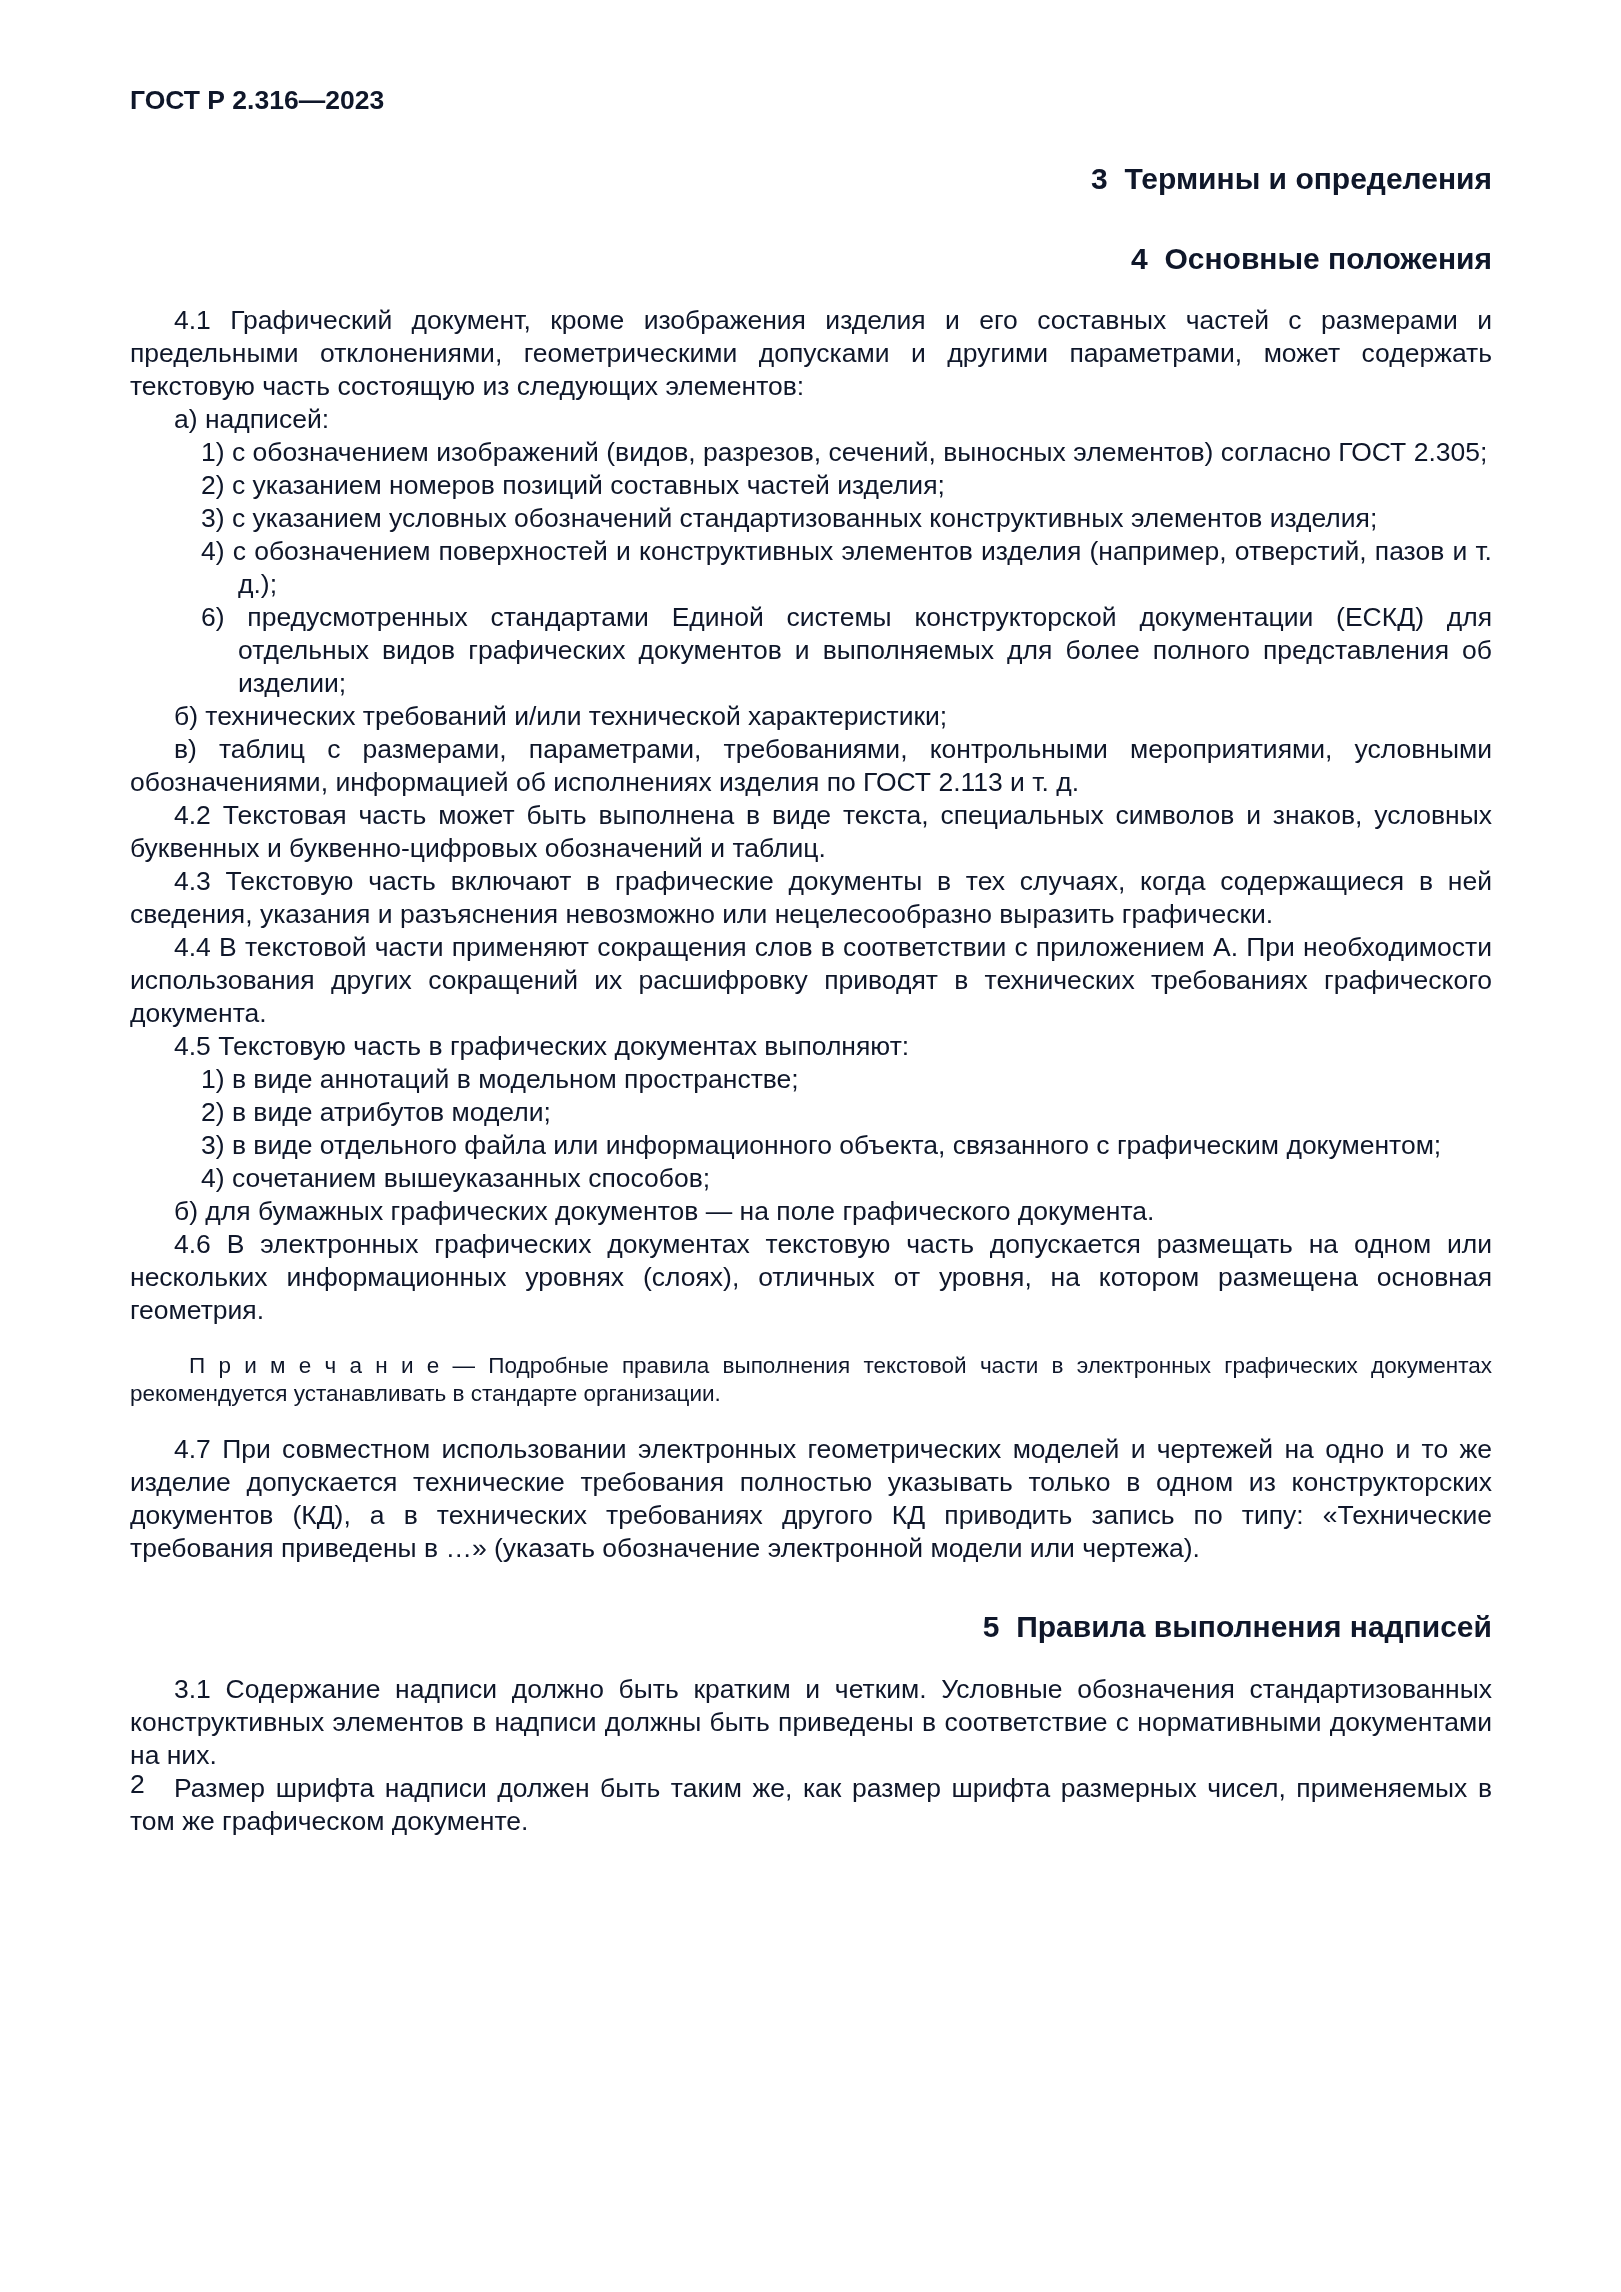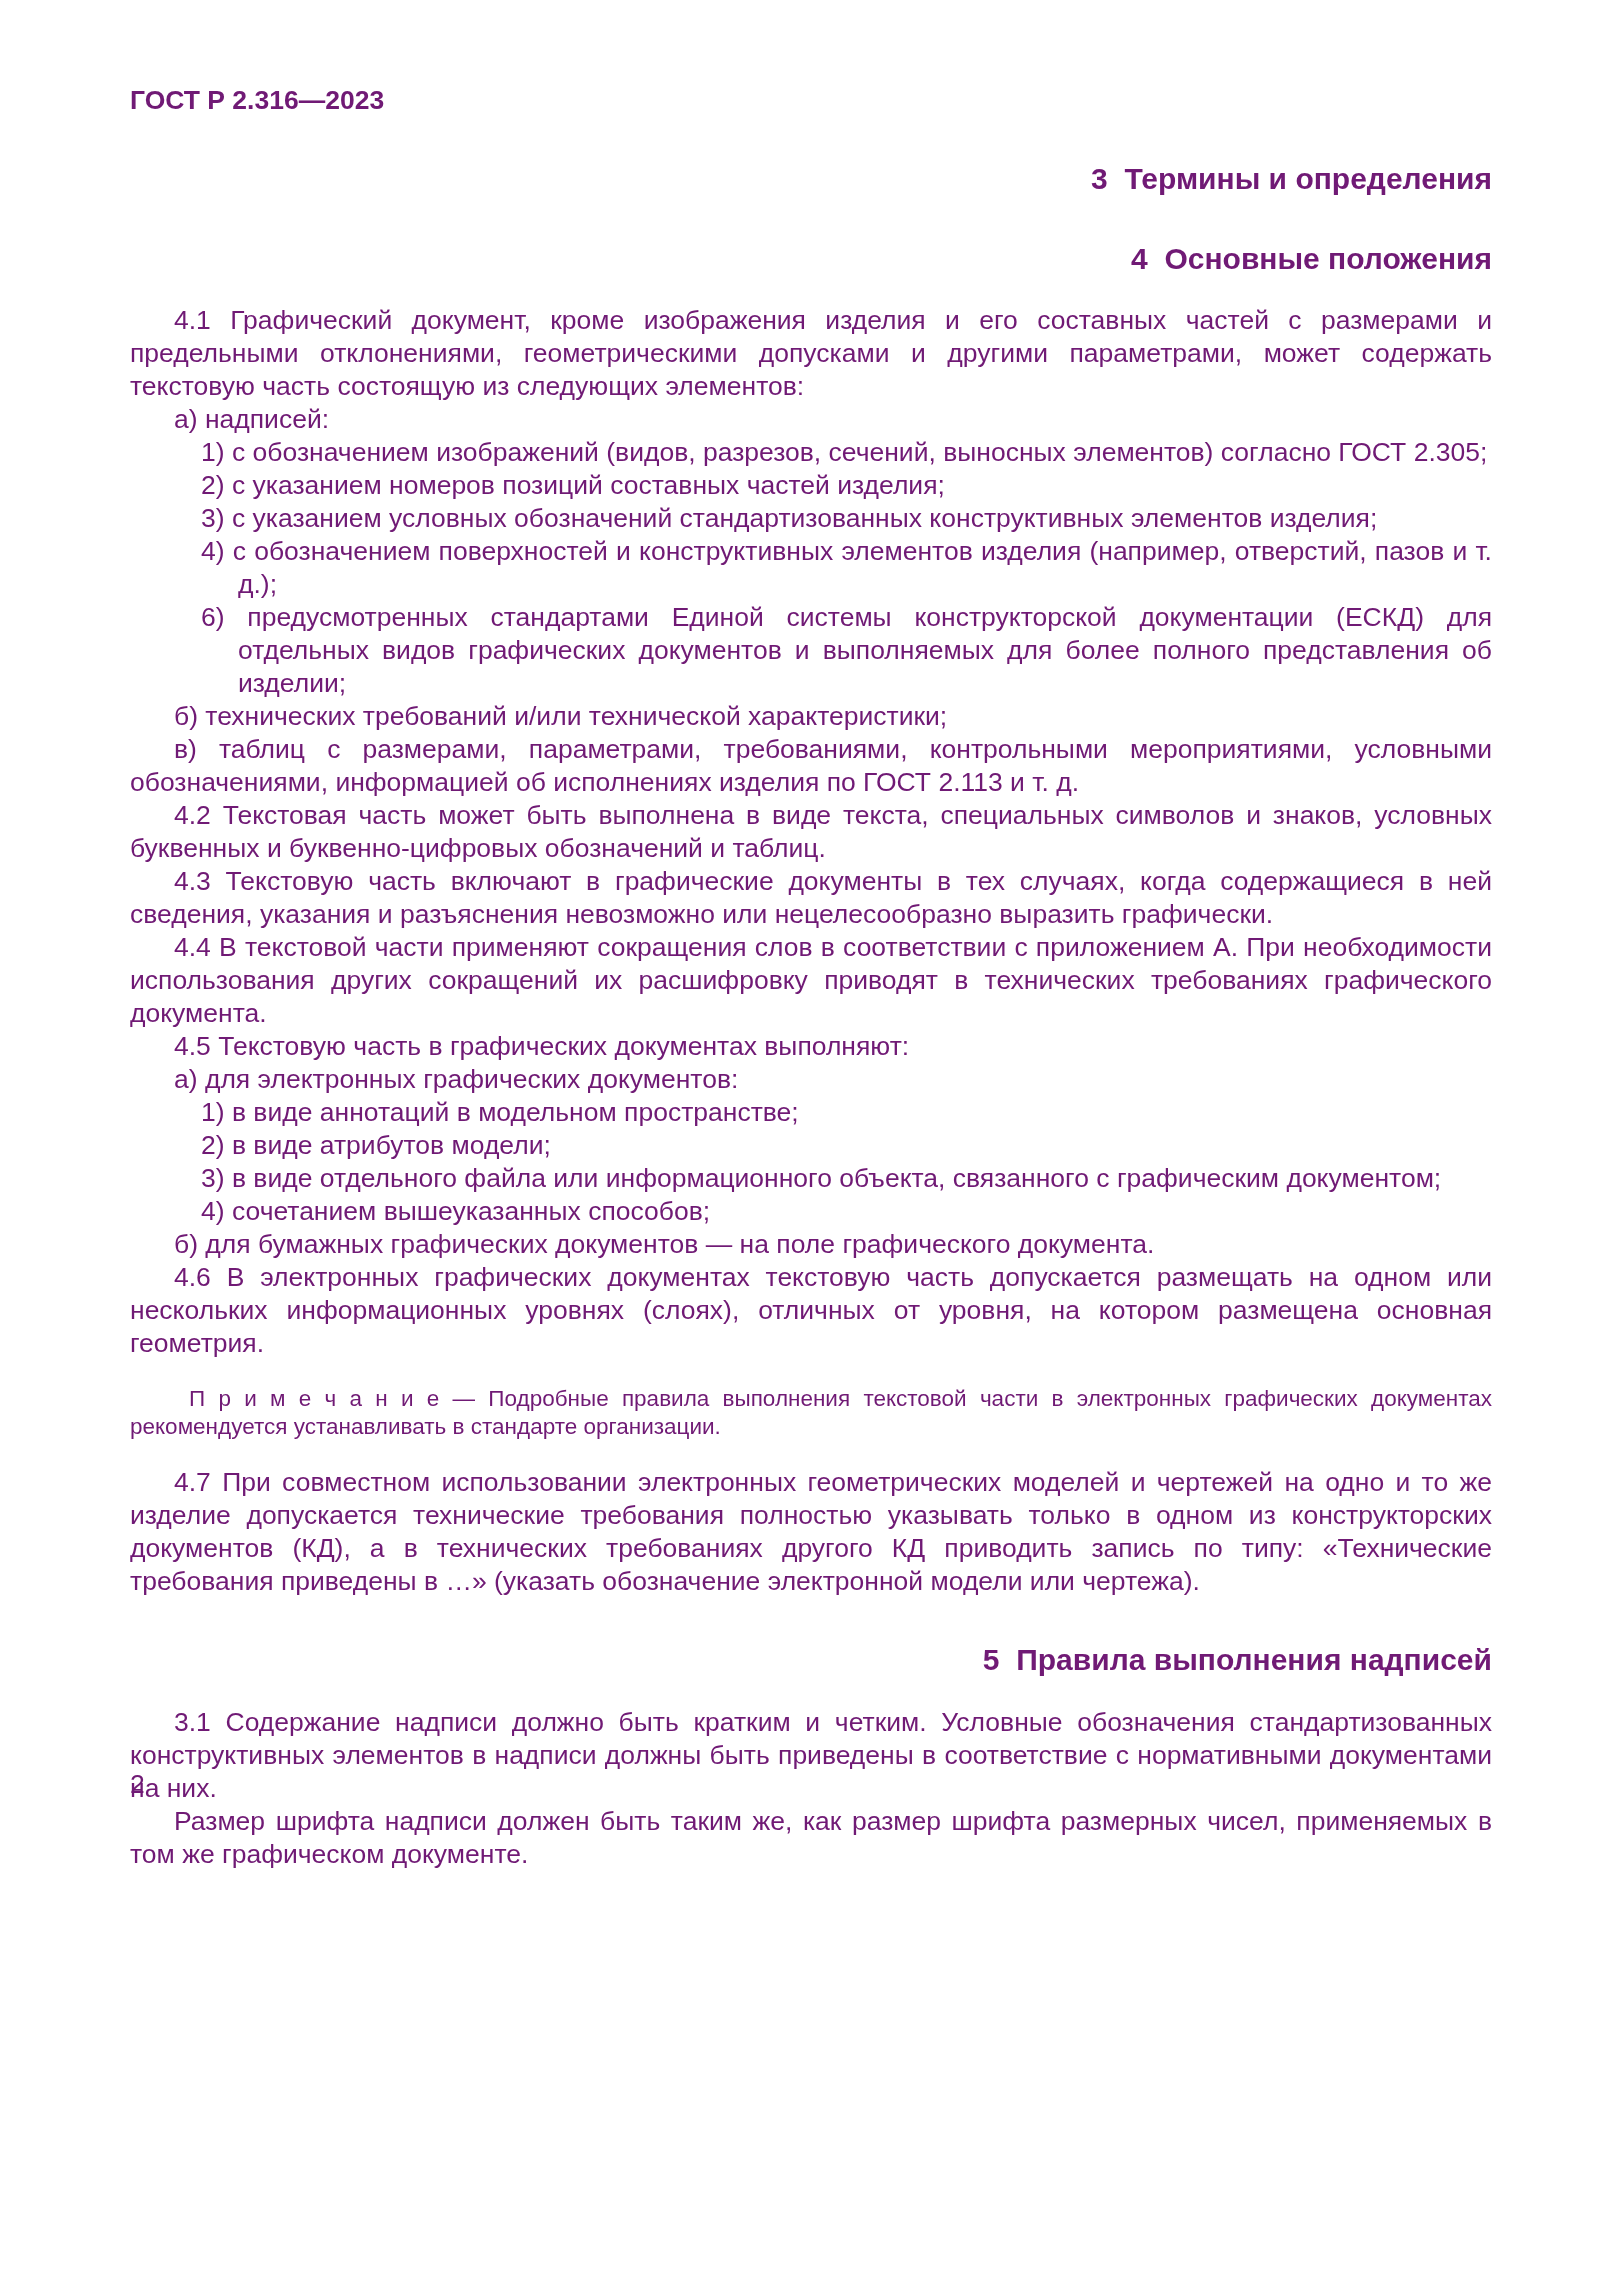--- a/index.html
+++ b/index.html
@@ -6,21 +6,21 @@
     margin: 0;
     padding: 0;
     background: #ffffff;
   }
   .page {
     position: relative;
     width: 1621px;
     height: 1868px;
     box-sizing: border-box;
     background: #ffffff;
-    color: #701a75;
+    color: #0f172a;
     padding: 84px 129px 0 130px;
     font-family: "Liberation Sans", sans-serif;
     font-size: 26.5px;
     line-height: 33px;
     overflow: hidden;
   }
   .running-header {
     font-weight: bold;
     font-size: 26.5px;
     line-height: 33px;
@@ -77,21 +77,20 @@
       <p class="li2">2) с указанием номеров позиций составных частей изделия;</p>
       <p class="li2">3) с указанием условных обозначений стандартизованных конструктивных элементов изделия;</p>
       <p class="li2">4) с обозначением поверхностей и конструктивных элементов изделия (например, отверстий, пазов и т. д.);</p>
       <p class="li2">6) предусмотренных стандартами Единой системы конструкторской документации (ЕСКД) для отдельных видов графических документов и выполняемых для более полного представления об изделии;</p>
       <p class="para">б) технических требований и/или технической характеристики;</p>
       <p class="para">в) таблиц с размерами, параметрами, требованиями, контрольными мероприятиями, условными обозначениями, информацией об исполнениях изделия по ГОСТ 2.113 и т. д.</p>
       <p class="para">4.2 Текстовая часть может быть выполнена в виде текста, специальных символов и знаков, условных буквенных и буквенно-цифровых обозначений и таблиц.</p>
       <p class="para">4.3 Текстовую часть включают в графические документы в тех случаях, когда содержащиеся в ней сведения, указания и разъяснения невозможно или нецелесообразно выразить графически.</p>
       <p class="para">4.4 В текстовой части применяют сокращения слов в соответствии с приложением А. При необходимости использования других сокращений их расшифровку приводят в технических требованиях графического документа.</p>
       <p class="para">4.5 Текстовую часть в графических документах выполняют:</p>
-      <p class="para">а) для электронных графических документов:</p>
       <p class="li2">1) в виде аннотаций в модельном пространстве;</p>
       <p class="li2">2) в виде атрибутов модели;</p>
       <p class="li2">3) в виде отдельного файла или информационного объекта, связанного с графическим документом;</p>
       <p class="li2">4) сочетанием вышеуказанных способов;</p>
       <p class="para">б) для бумажных графических документов — на поле графического документа.</p>
       <p class="para">4.6 В электронных графических документах текстовую часть допускается размещать на одном или нескольких информационных уровнях (слоях), отличных от уровня, на котором размещена основная геометрия.</p>
       <p class="note">П р и м е ч а н и е — Подробные правила выполнения текстовой части в электронных графических документах рекомендуется устанавливать в стандарте организации.</p>
       <p class="para">4.7 При совместном использовании электронных геометрических моделей и чертежей на одно и то же изделие допускается технические требования полностью указывать только в одном из конструкторских документов (КД), а в технических требованиях другого КД приводить запись по типу: «Технические требования приведены в …» (указать обозначение электронной модели или чертежа).</p>
       <h2 class="section-heading">5&nbsp; Правила выполнения надписей</h2>
       <p class="para">3.1 Содержание надписи должно быть кратким и четким. Условные обозначения стандартизованных конструктивных элементов в надписи должны быть приведены в соответствие с нормативными документами на них.</p>

